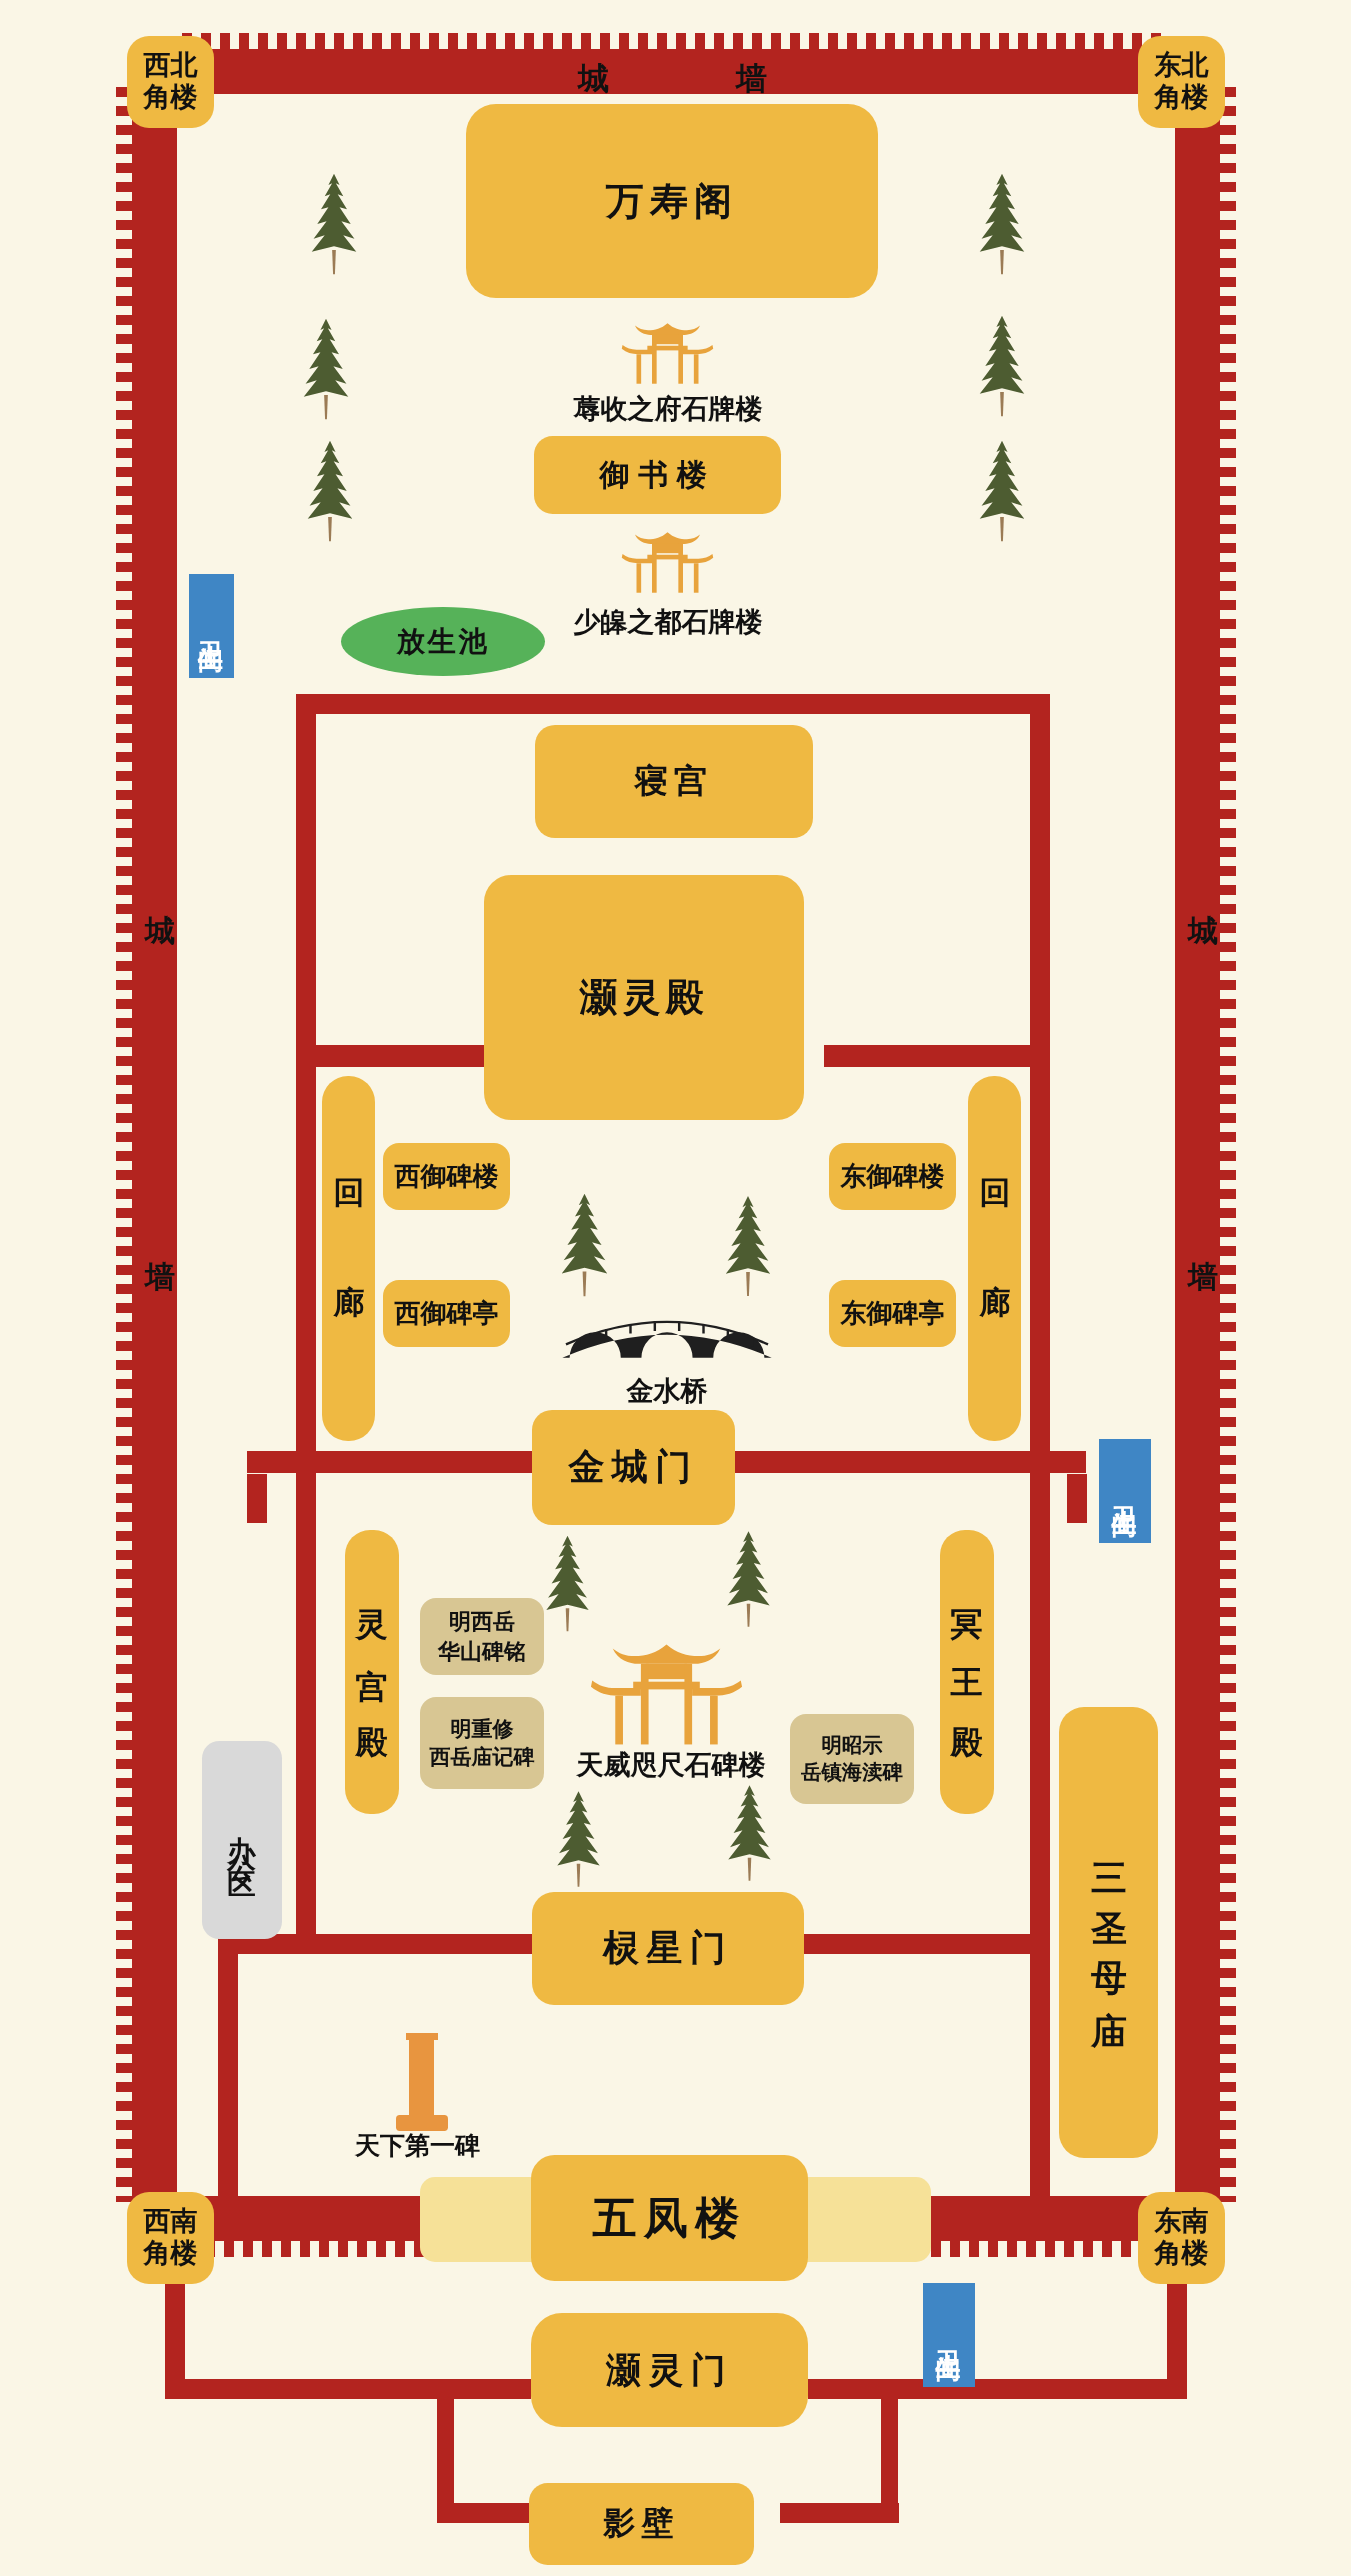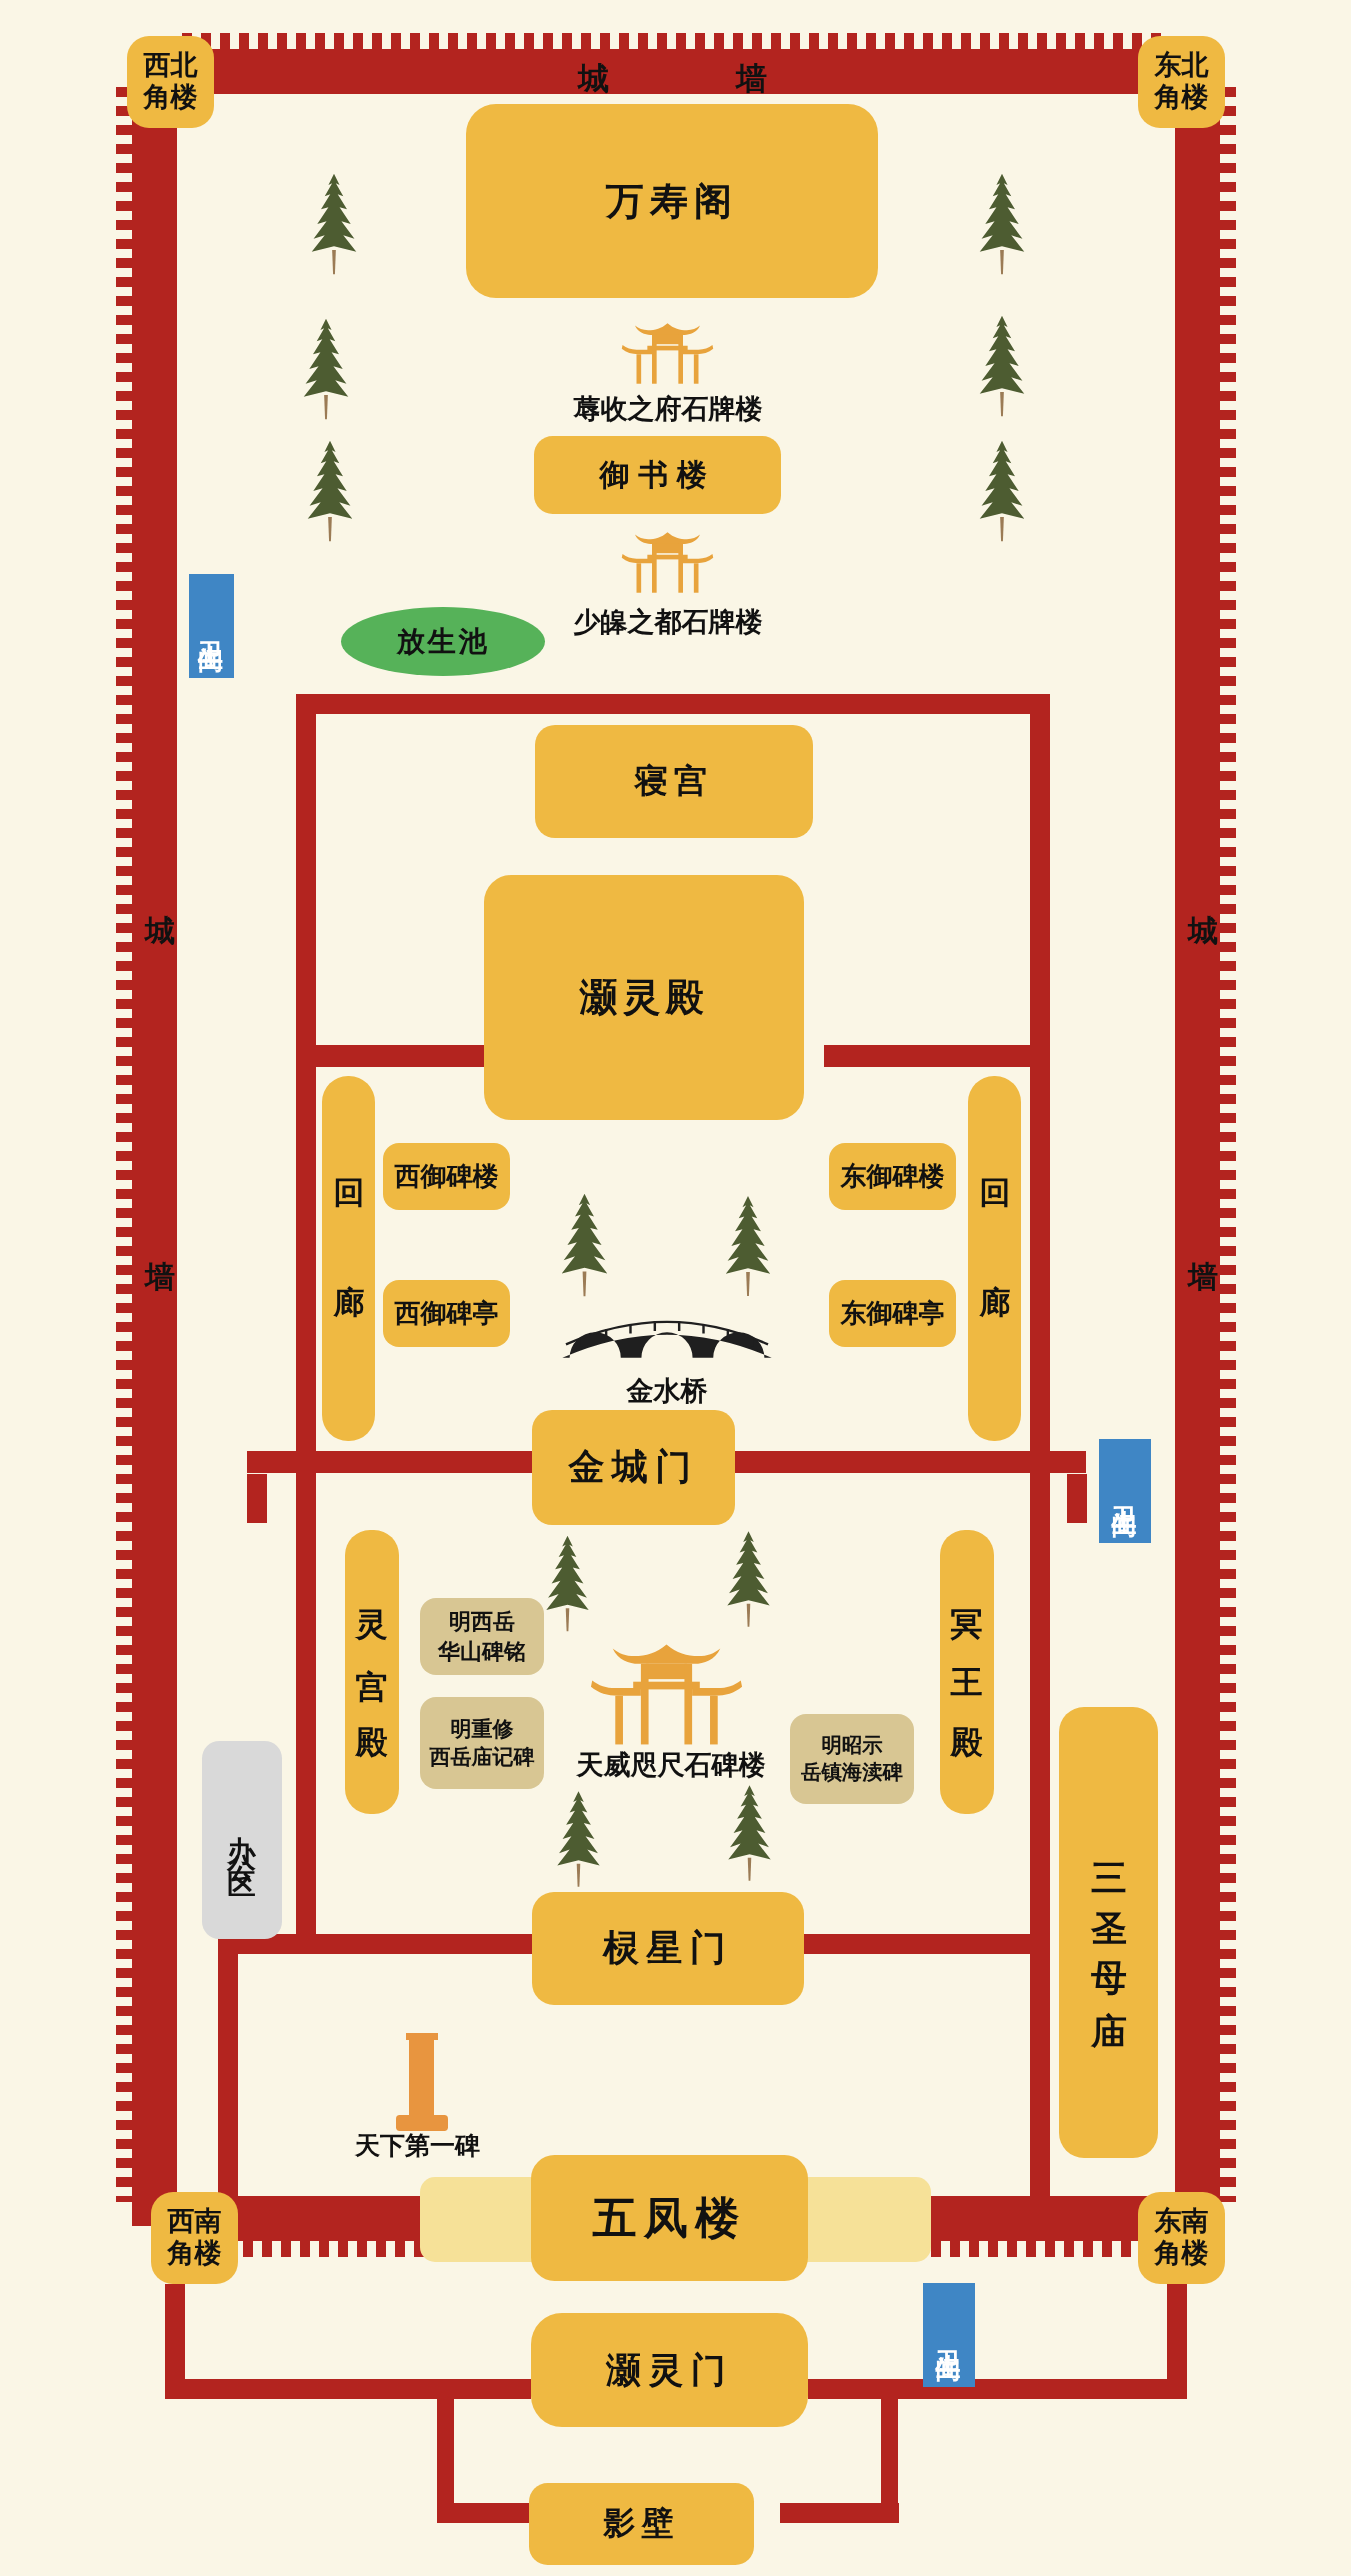--- a/index.html
+++ b/index.html
@@ -97,21 +97,21 @@
   <div class="wall" style="left:1067px;top:1474px;width:20px;height:49px;"></div>
   <div class="wall" style="left:218px;top:1934px;width:832px;height:20.4px;"></div>
   <div class="wall" style="left:218px;top:1954px;width:20px;height:242px;"></div>
 
   <div class="tower" style="left:127px;top:36px;width:87px;height:92px;">
       <span>西北角楼</span>
     </div>
   <div class="tower" style="left:1138px;top:36px;width:87px;height:92px;">
       <span>东北角楼</span>
     </div>
-  <div class="tower" style="left:127px;top:2192px;width:87px;height:92px;margin-left:24px;">
+  <div class="tower" style="left:127px;top:2192px;width:87px;height:92px;">
       <span>西南角楼</span>
     </div>
   <div class="tower" style="left:1138px;top:2192px;width:87px;height:92px;">
       <span>东南角楼</span>
     </div>
 
   <svg class="icon" style="left:306px;top:172px;" width="56" height="104" viewBox="0 0 90 168">
       <use href="#pine"></use>
     </svg>
   <svg class="icon" style="left:298px;top:317px;" width="56" height="104" viewBox="0 0 90 168">

